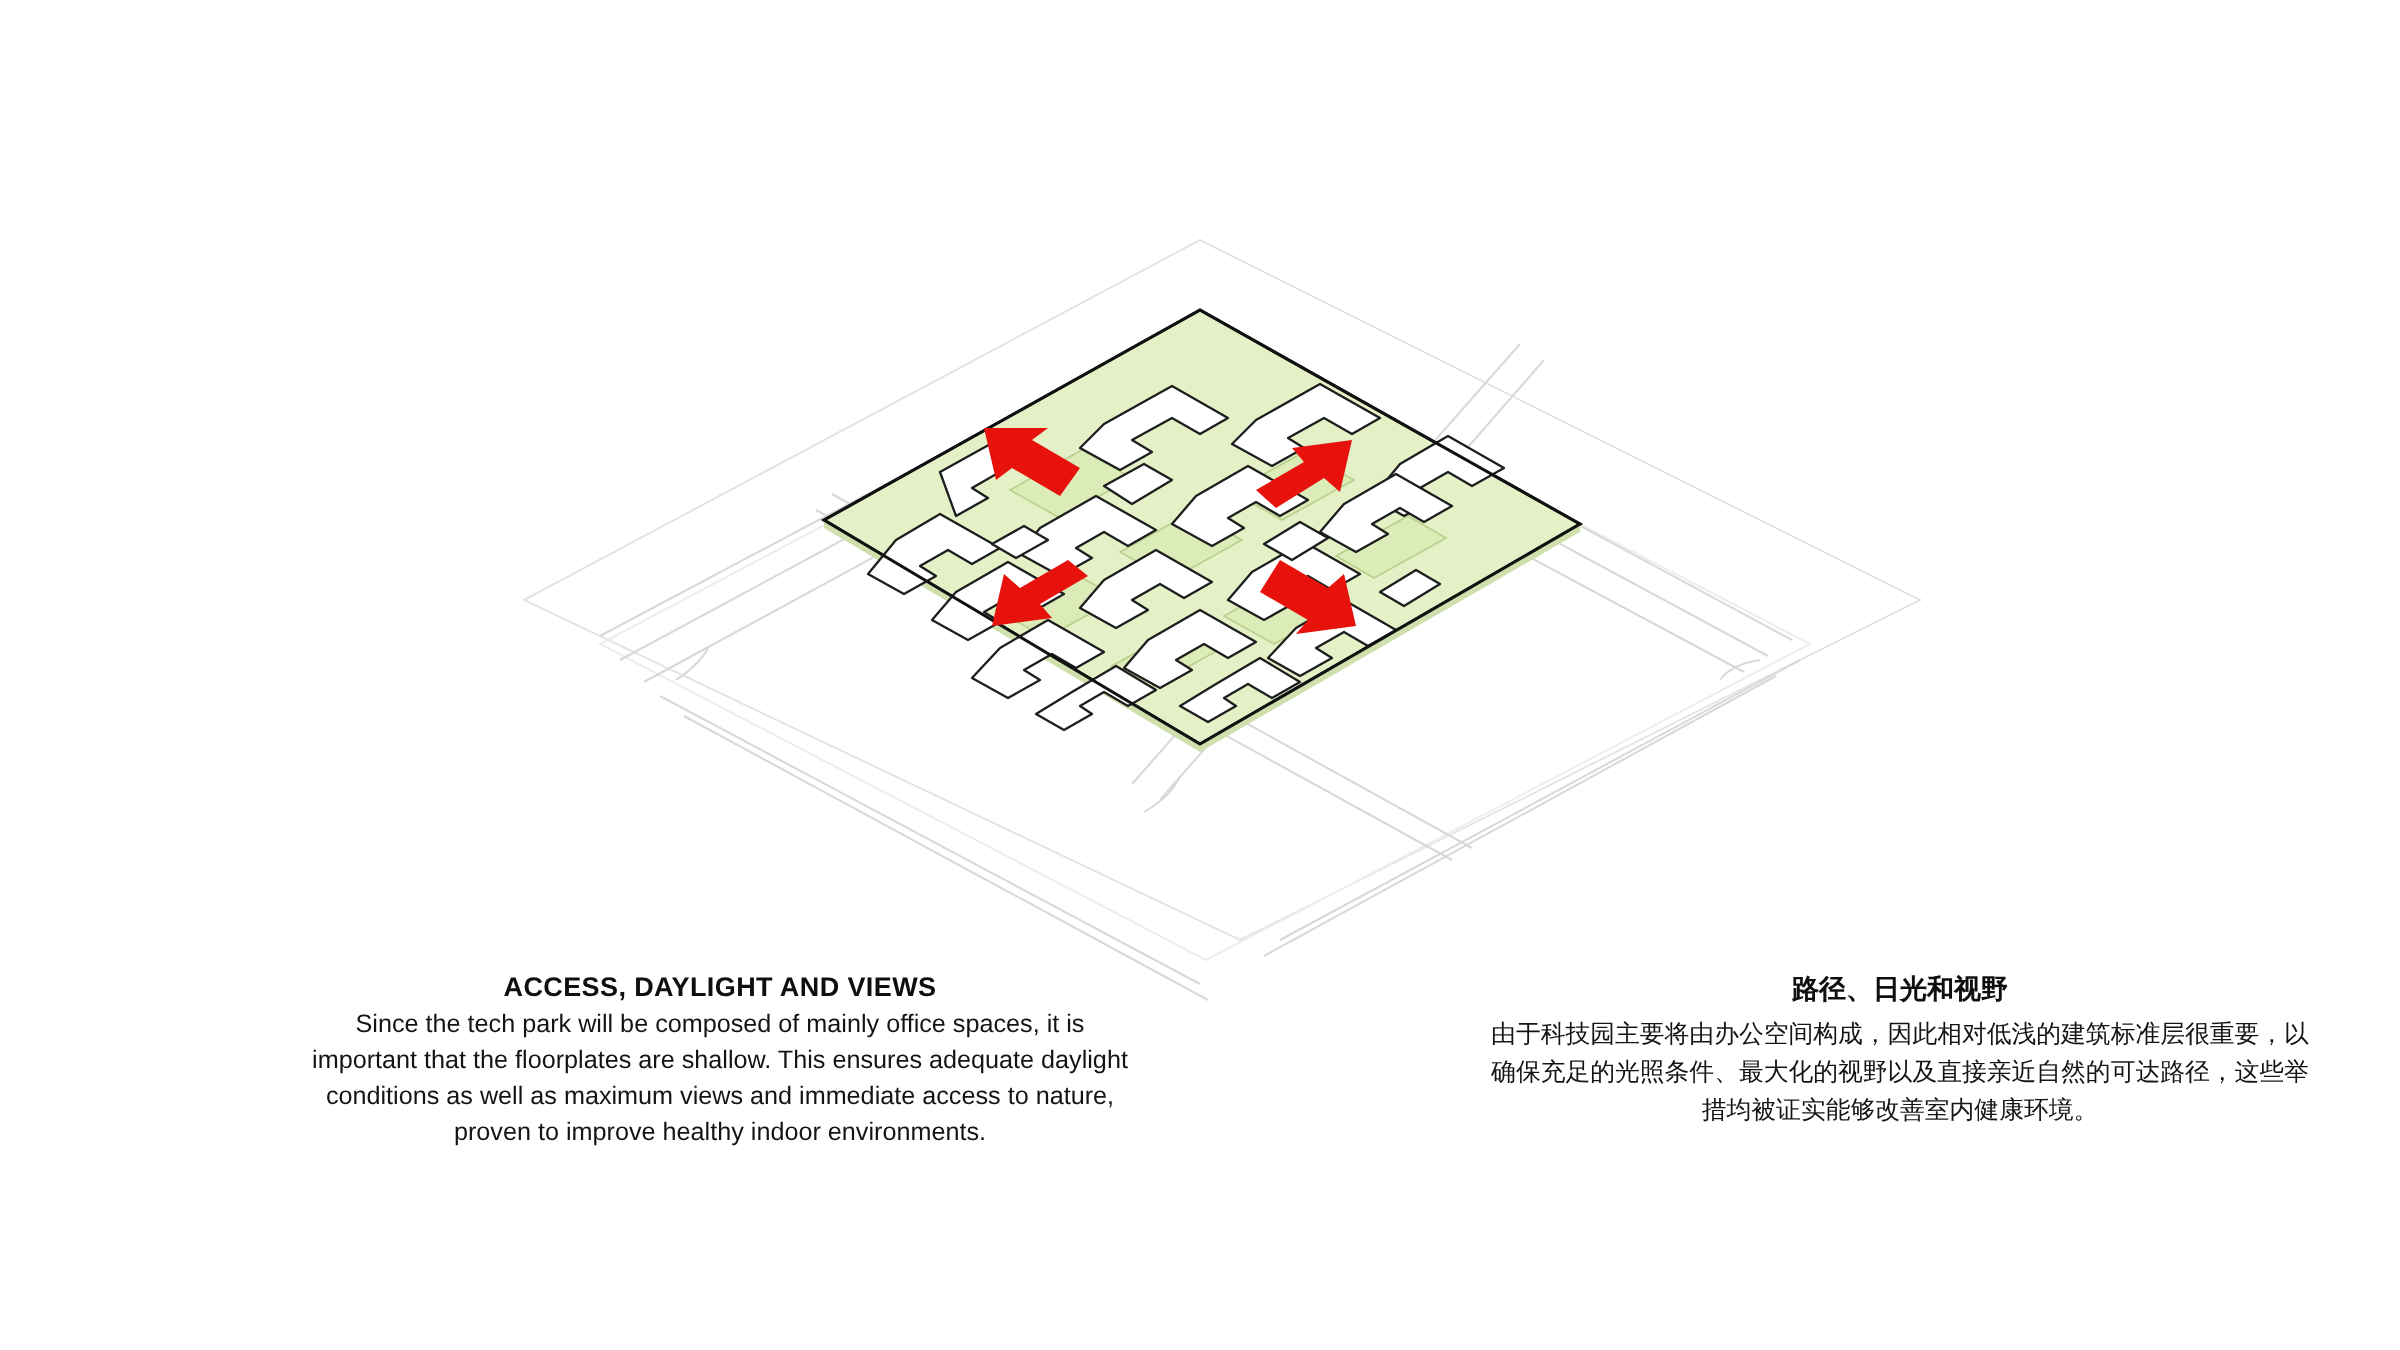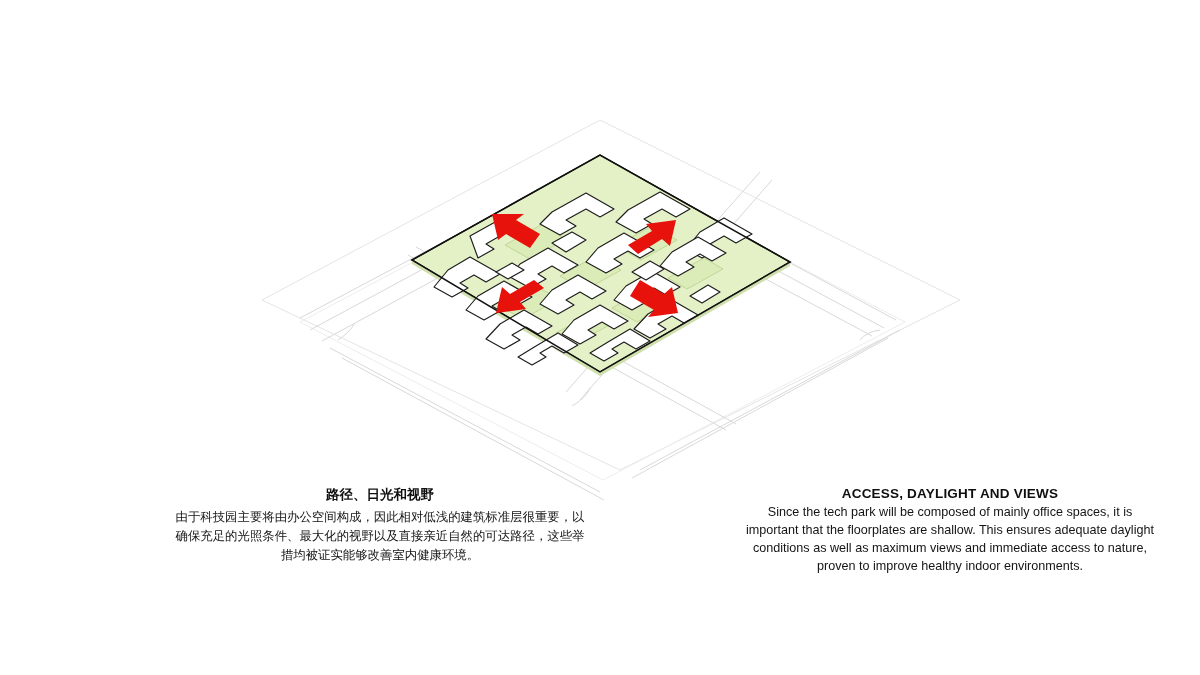--- a/index.html
+++ b/index.html
@@ -180,21 +180,21 @@
 
       <g>
         <path d="M 630 296 L 654 310 L 648 317 L 678 313 L 672 287 L 664 294 L 640 280 Z"></path>
       </g>
     </g>
 
   </svg>
 </div>
 
 <div class="captions">
+  <div class="caption-block caption-en">
+    <div class="caption-title">ACCESS, DAYLIGHT AND VIEWS</div>
+    <div class="caption-body">Since the tech park will be composed of mainly office spaces, it is important that the floorplates are shallow. This ensures adequate daylight conditions as well as maximum views and immediate access to nature, proven to improve healthy indoor environments.</div>
+  </div>
   <div class="caption-block caption-zh">
     <div class="caption-title-zh">路径、日光和视野</div>
     <div class="caption-body-zh">由于科技园主要将由办公空间构成，因此相对低浅的建筑标准层很重要，以确保充足的光照条件、最大化的视野以及直接亲近自然的可达路径，这些举措均被证实能够改善室内健康环境。</div>
   </div>
-  <div class="caption-block caption-en">
-    <div class="caption-title">ACCESS, DAYLIGHT AND VIEWS</div>
-    <div class="caption-body">Since the tech park will be composed of mainly office spaces, it is important that the floorplates are shallow. This ensures adequate daylight conditions as well as maximum views and immediate access to nature, proven to improve healthy indoor environments.</div>
-  </div>
 </div>
 
 </body></html>

